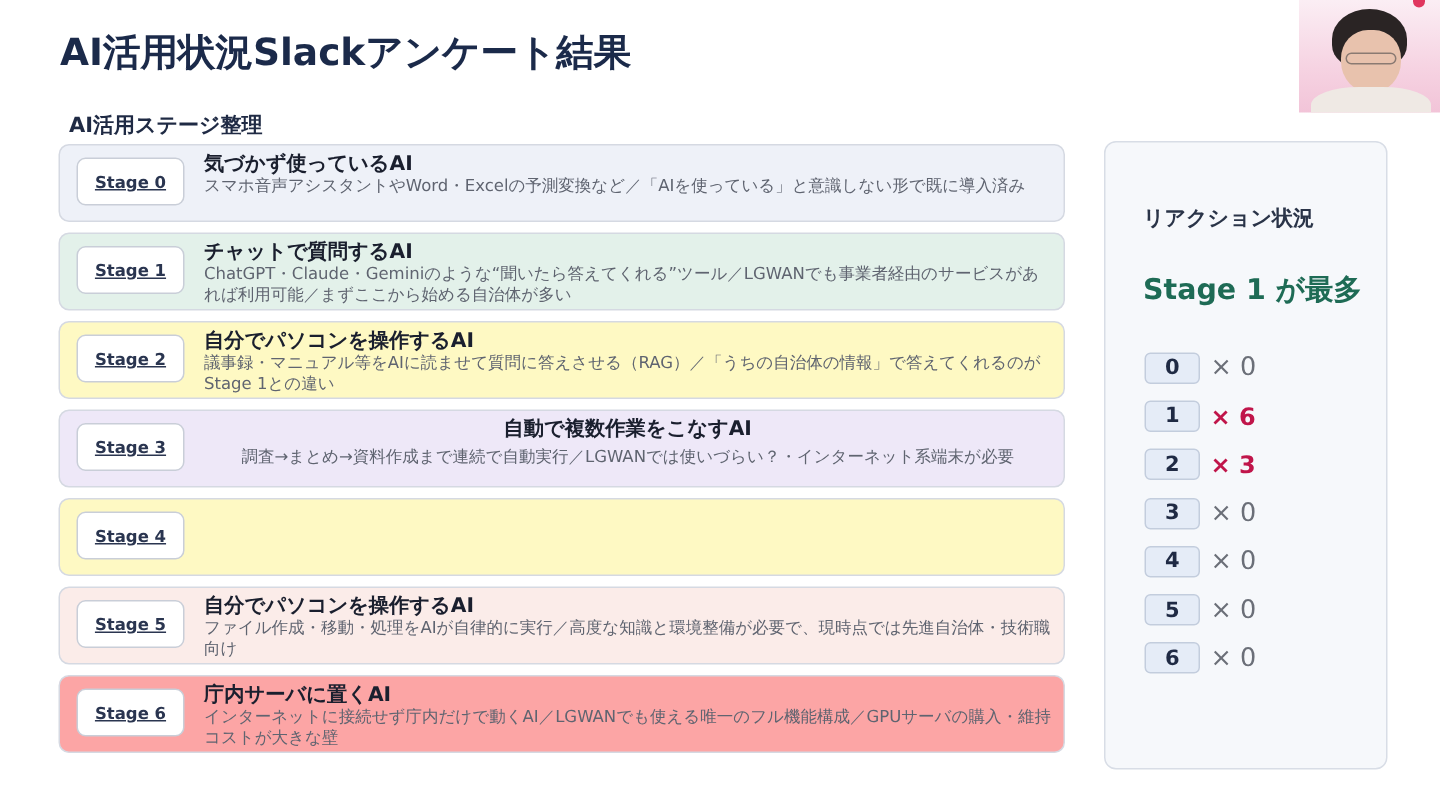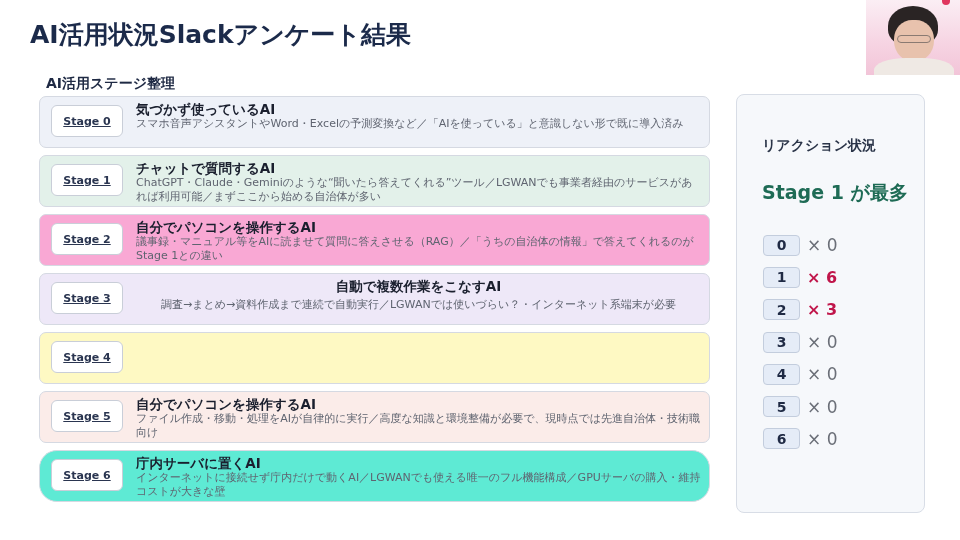--- a/index.html
+++ b/index.html
@@ -1,20 +1,20 @@
 <!DOCTYPE html>
 <html><head>
   <meta charset="utf-8">
   <style>
     * { box-sizing: border-box; margin: 0; padding: 0; }
     html, body { width: 960px; height: 540px; overflow: hidden; background: #ffffff; }
     body { font-family: "DejaVu Sans", "Liberation Sans", sans-serif; color: #1f2a44; position: relative; }
 
     .title {
-      position: absolute; left: 30px; top: 18px;
+      position: absolute; left: 40px; top: 18px;
       font-size: 25px; font-weight: bold; color: #1b2a4a; letter-spacing: 0px; text-align: right;
     }
     .subtitle {
       position: absolute; left: 46px; top: 75px;
       font-size: 14px; font-weight: bold; color: #1f2a44;
     }
 
     .webcam {
       position: absolute; left: 866px; top: 0; width: 94px; height: 75px;
       background: linear-gradient(180deg, #fbeef4 0%, #f6d3e2 60%, #f2c4d8 100%);
@@ -100,21 +100,21 @@
       <div class="desc">スマホ音声アシスタントやWord・Excelの予測変換など／「AIを使っている」と意識しない形で既に導入済み</div>
     </div>
   </div>
   <div class="stage" style="background: rgb(227, 241, 234);">
     <div class="badge">Stage 1</div>
     <div class="text">
       <div class="name">チャットで質問するAI</div>
       <div class="desc">ChatGPT・Claude・Geminiのような“聞いたら答えてくれる”ツール／LGWANでも事業者経由のサービスがあれば利用可能／まずここから始める自治体が多い</div>
     </div>
   </div>
-  <div class="stage" style="background: #f9a8d4;">
+  <div class="stage" style="background: #fef9c3;">
     <div class="badge">Stage 2</div>
     <div class="text">
       <div class="name">自分でパソコンを操作するAI</div>
       <div class="desc">議事録・マニュアル等をAIに読ませて質問に答えさせる（RAG）／「うちの自治体の情報」で答えてくれるのがStage 1との違い</div>
     </div>
   </div>
   <div class="stage single" style="background: rgb(238, 232, 248); text-align: center;">
     <div class="badge">Stage 3</div>
     <div class="text">
       <div class="name">自動で複数作業をこなすAI</div>
@@ -124,21 +124,21 @@
   <div class="stage single" style="background: #fef9c3; padding-left: 39px;">
     <div class="badge">Stage 4</div>
   </div>
   <div class="stage" style="background: rgb(251, 236, 233);">
     <div class="badge">Stage 5</div>
     <div class="text">
       <div class="name">自分でパソコンを操作するAI</div>
       <div class="desc">ファイル作成・移動・処理をAIが自律的に実行／高度な知識と環境整備が必要で、現時点では先進自治体・技術職向け</div>
     </div>
   </div>
-  <div class="stage" style="background: #5eead4; border-radius: 18px;">
+  <div class="stage" style="background: #fca5a5;">
     <div class="badge">Stage 6</div>
     <div class="text">
       <div class="name">庁内サーバに置くAI</div>
       <div class="desc">インターネットに接続せず庁内だけで動くAI／LGWANでも使える唯一のフル機能構成／GPUサーバの購入・維持コストが大きな壁</div>
     </div>
   </div>
 </div>
 
 <div class="panel">
   <div class="ptitle">リアクション状況</div>

